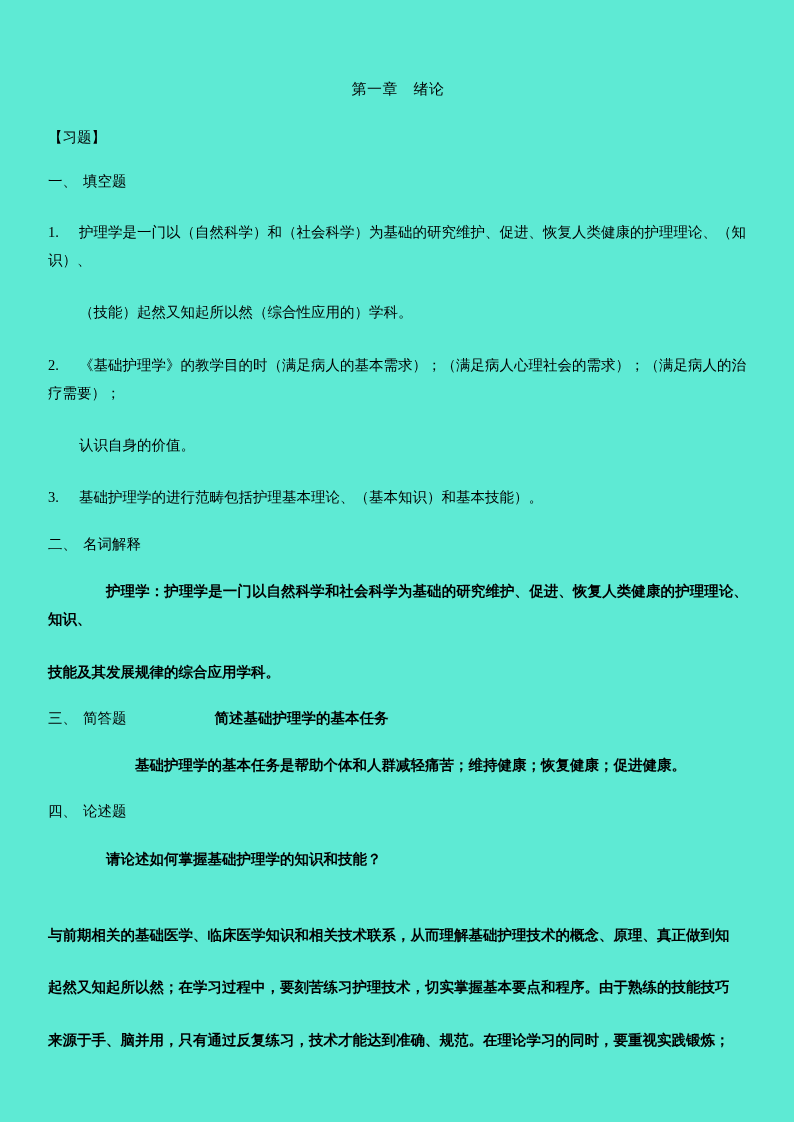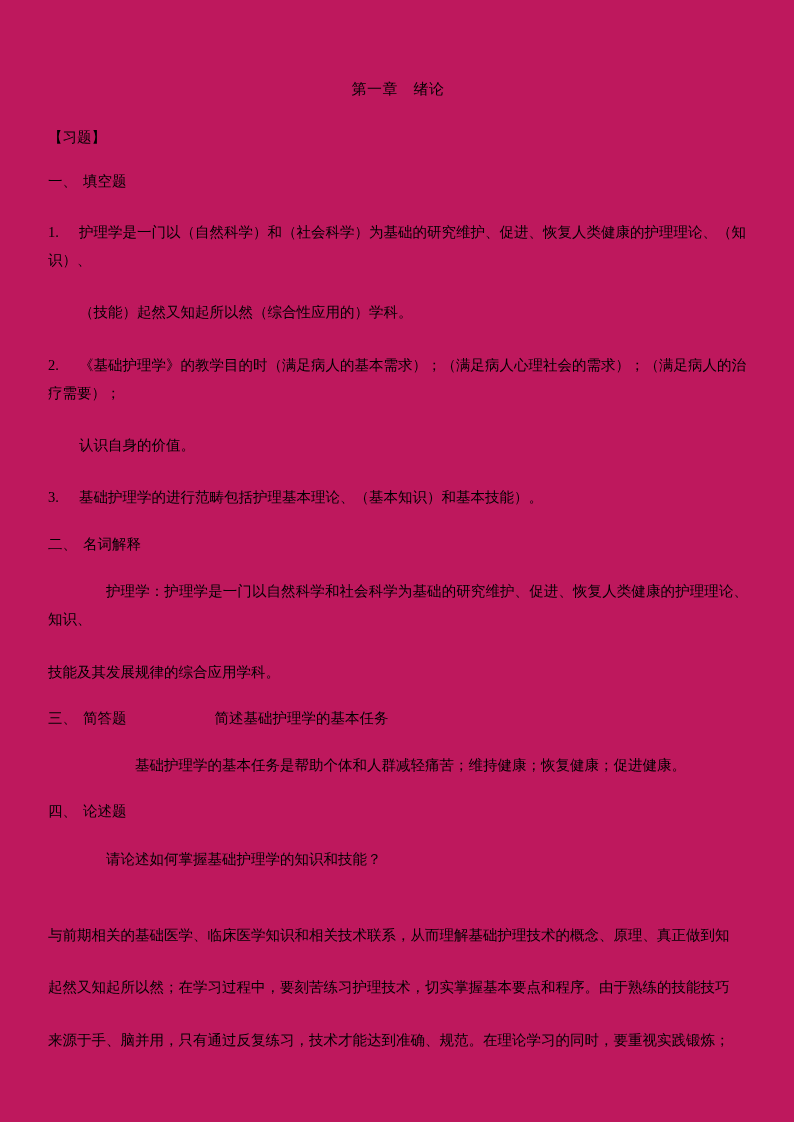--- a/index.html
+++ b/index.html
@@ -15,21 +15,21 @@
     font-family: "Liberation Serif", "DejaVu Serif", serif;
     color: #000000;
     -webkit-font-smoothing: antialiased;
   }
   .page {
     position: relative;
     width: 794px;
     height: 1122px;
     box-sizing: border-box;
     padding: 0;
-    background: #be185d;
+    background: #5eead4;
   }
   .content {
     position: absolute;
     left: 48px;
     top: 0;
     width: 700px;
   }
 
   
   .doc-title {
@@ -46,21 +46,21 @@
   .blk {
     font-size: 14.5px;
     line-height: 1.2;
     margin: 0;
     white-space: pre-wrap;
   }
   .sp-1 { height: 32px; }
   .sp-2 { height: 27px; }
   .sp-3 { height: 24px; }
 
-  .bold { font-weight: normal; }
+  .bold { font-weight: bold; }
 
   .heading-ex {
     font-weight: normal;
     font-size: 14.5px;
   }
   .section-head {
     font-size: 14.5px;
   }
   .num-item {
     font-size: 14.5px;
@@ -73,20 +73,21 @@
   .wrap-line {
     font-size: 14.5px;
     line-height: 1.95;
     padding-left: 31px;
   }
   .para {
     font-size: 14.5px;
     line-height: 1.95;
     text-align: justify;
     text-justify: inter-ideograph;
+    font-weight: bold;
   }
   .indent-2 { text-indent: 58px; }
   .indent-3 { text-indent: 87px; }
 
   .tabgap { display: inline-block; width: 88px; }
   .numgap { display: inline-block; width: 20px; }
   .cngap { display: inline-block; width: 6px; }
 </style>
 </head>
 <body>

